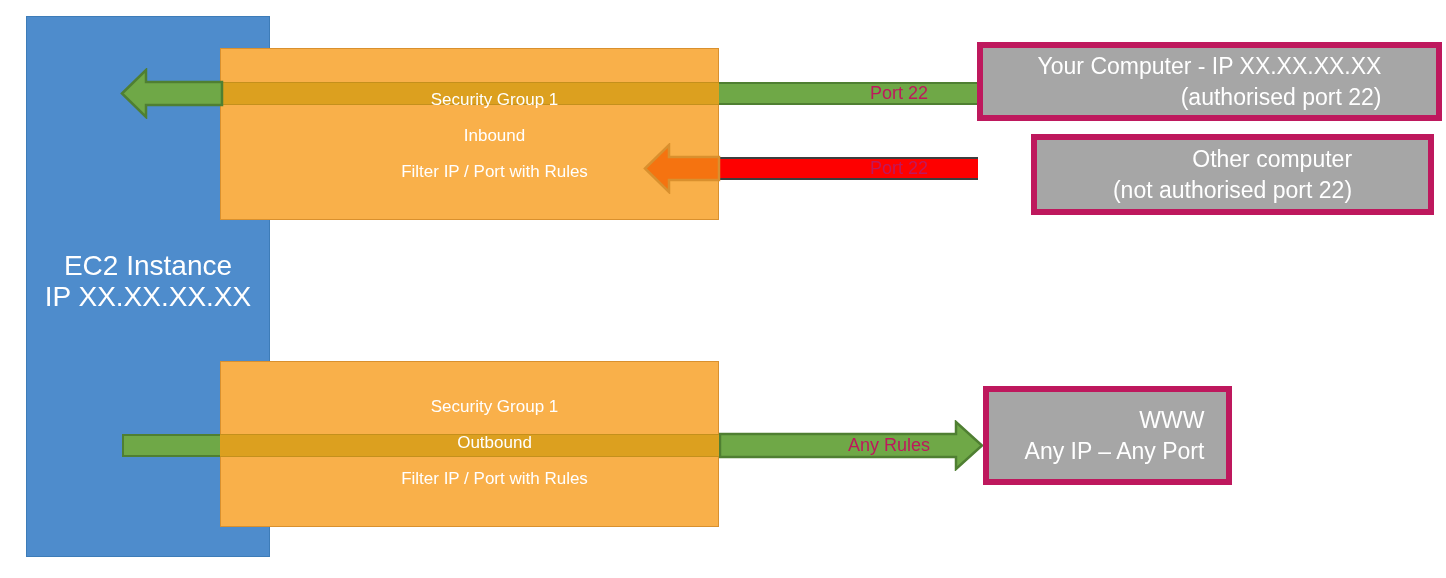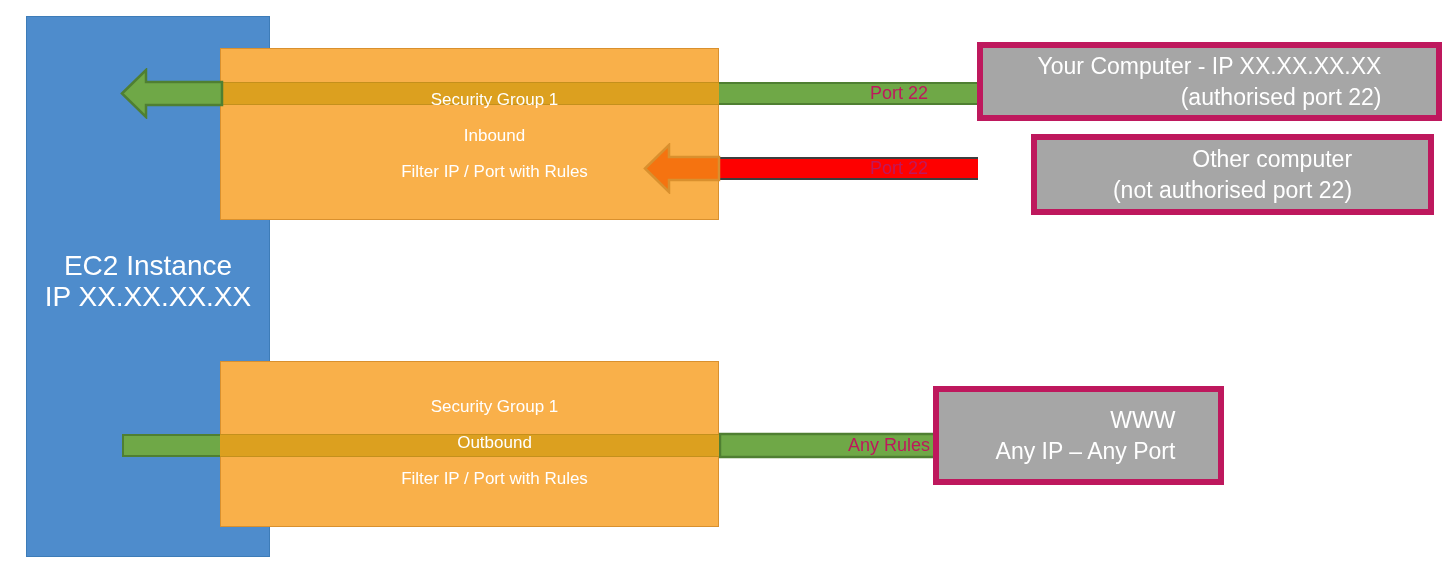--- a/index.html
+++ b/index.html
@@ -166,21 +166,21 @@
     align-items: center;
     justify-content: center;
     text-align: right;
     color: #ffffff;
     font-size: 23px;
     line-height: 31px;
     white-space: pre-line;
   }
   .gray-your-computer { left: 977px; top: 42px;  width: 465px; height: 79px; }
   .gray-other-computer{ left: 1031px; top: 134px; width: 403px; height: 81px; }
-  .gray-www           { left: 933px; top: 386px; width: 291px; height: 99px; padding-left: 14px; }
+  .gray-www           { left: 983px; top: 386px; width: 249px; height: 99px; padding-left: 14px; }
 </style>
 </head>
 <body>
 
 <div id="stage">
 
   <div class="ec2-box"></div>
   <div class="ec2-label">EC2 Instance
 IP XX.XX.XX.XX</div>
 

